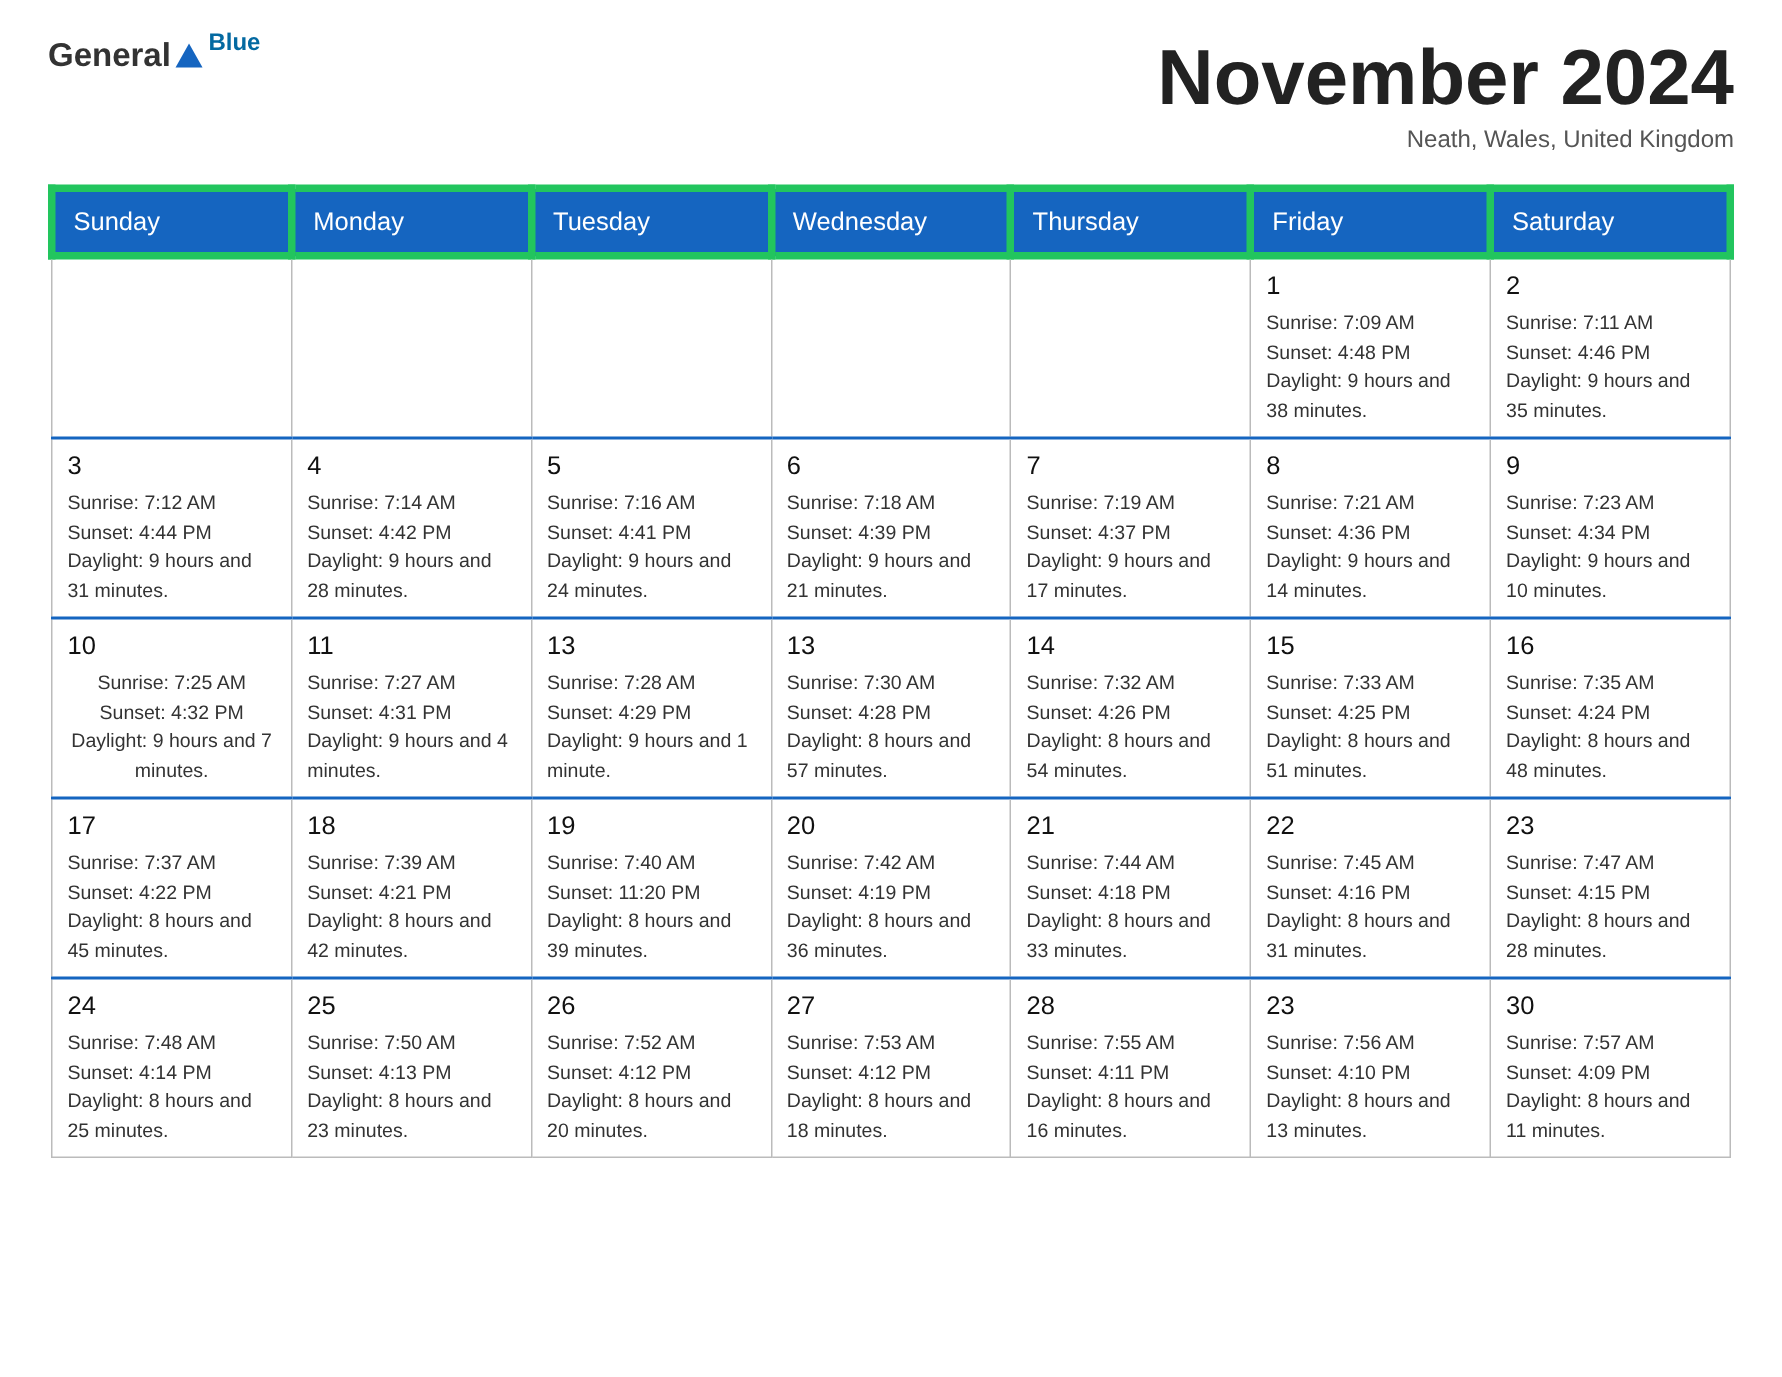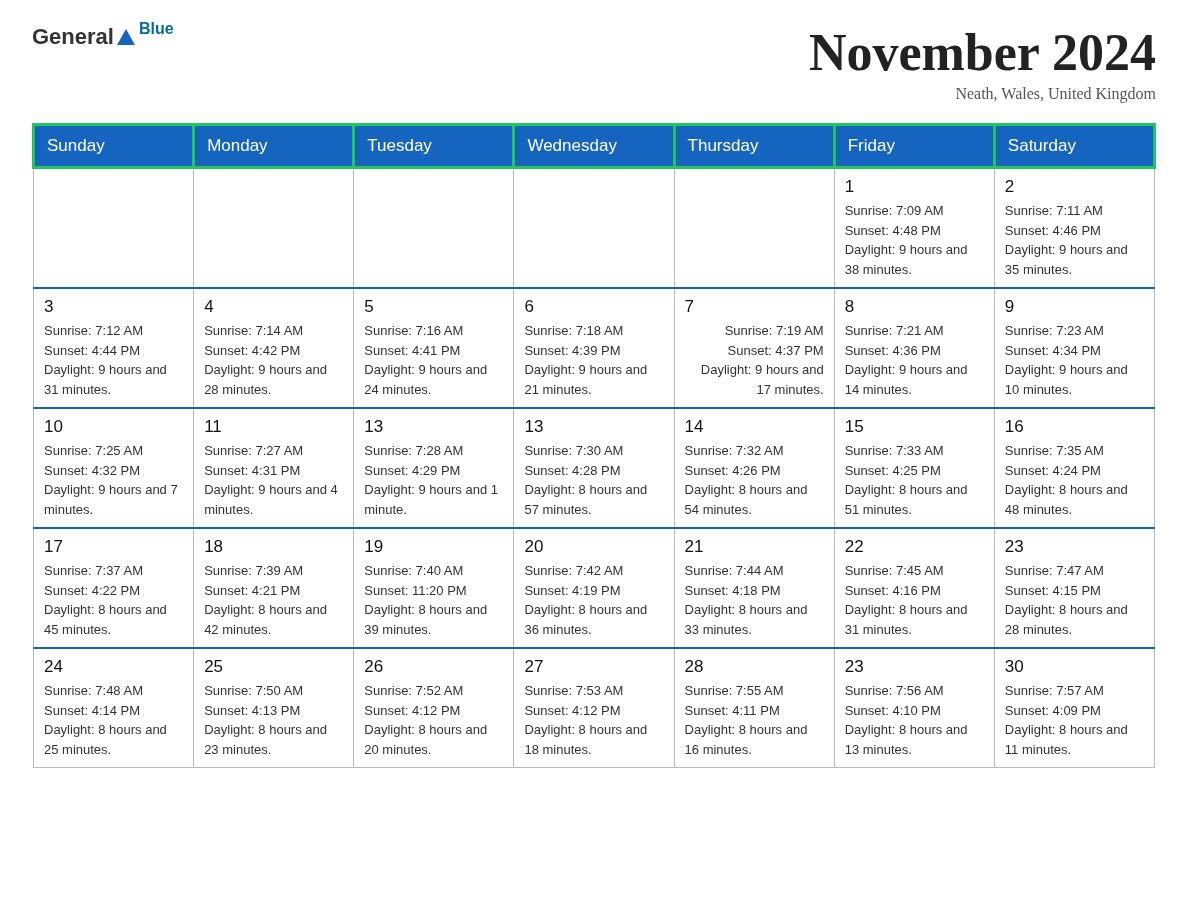--- a/index.html
+++ b/index.html
@@ -35,21 +35,20 @@
       display: flex;
       flex-direction: row;
       align-items: flex-start;
     }
     .logo-top-line {
       display: flex;
       align-items: center;
     }
     .title-block {
       text-align: right;
-      font-family: Liberation Serif, serif;
     }
     .month-title {
       font-size: 52px;
       font-weight: bold;
       color: #222;
       line-height: 1.1;
     }
     .location-title {
       font-size: 16px;
       color: #555;
@@ -60,21 +59,21 @@
       border-collapse: collapse;
       border: 1px solid #999;
     }
     .calendar-table th {
       background-color: #1565C0;
       color: #fff;
       font-size: 17px;
       font-weight: normal;
       padding: 10px 12px;
       text-align: left;
-      border: 3px solid #22c55e;
+      border: 5px solid #22c55e;
     }
     .calendar-table td {
       vertical-align: top;
       padding: 8px 10px;
       border: 1px solid #bbb;
       width: 14.28%;
       min-height: 100px;
       font-size: 13px;
       color: #333;
       background: #fff;
@@ -171,41 +170,41 @@
 Daylight: 9 hours and 24 minutes.</div>
         </td>
         <td>
           <span class="day-number">6</span>
           <div class="day-info" style="white-space: pre-line;">Sunrise: 7:18 AM
 Sunset: 4:39 PM
 Daylight: 9 hours and 21 minutes.</div>
         </td>
         <td>
           <span class="day-number">7</span>
-          <div class="day-info" style="white-space: pre-line; text-align: right;">Sunrise: 7:19 AM
+          <div class="day-info" style="white-space: pre-line;">Sunrise: 7:19 AM
 Sunset: 4:37 PM
 Daylight: 9 hours and 17 minutes.</div>
         </td>
         <td>
           <span class="day-number">8</span>
           <div class="day-info" style="white-space: pre-line;">Sunrise: 7:21 AM
 Sunset: 4:36 PM
 Daylight: 9 hours and 14 minutes.</div>
         </td>
         <td>
           <span class="day-number">9</span>
           <div class="day-info" style="white-space: pre-line;">Sunrise: 7:23 AM
 Sunset: 4:34 PM
 Daylight: 9 hours and 10 minutes.</div>
         </td>
       </tr>
       <tr class="row-divider">
         <td>
           <span class="day-number">10</span>
-          <div class="day-info" style="white-space: pre-line;">Sunrise: 7:25 AM
+          <div class="day-info" style="white-space: pre-line; text-align: center;">Sunrise: 7:25 AM
 Sunset: 4:32 PM
 Daylight: 9 hours and 7 minutes.</div>
         </td>
         <td>
           <span class="day-number">11</span>
           <div class="day-info" style="white-space: pre-line;">Sunrise: 7:27 AM
 Sunset: 4:31 PM
 Daylight: 9 hours and 4 minutes.</div>
         </td>
         <td>

